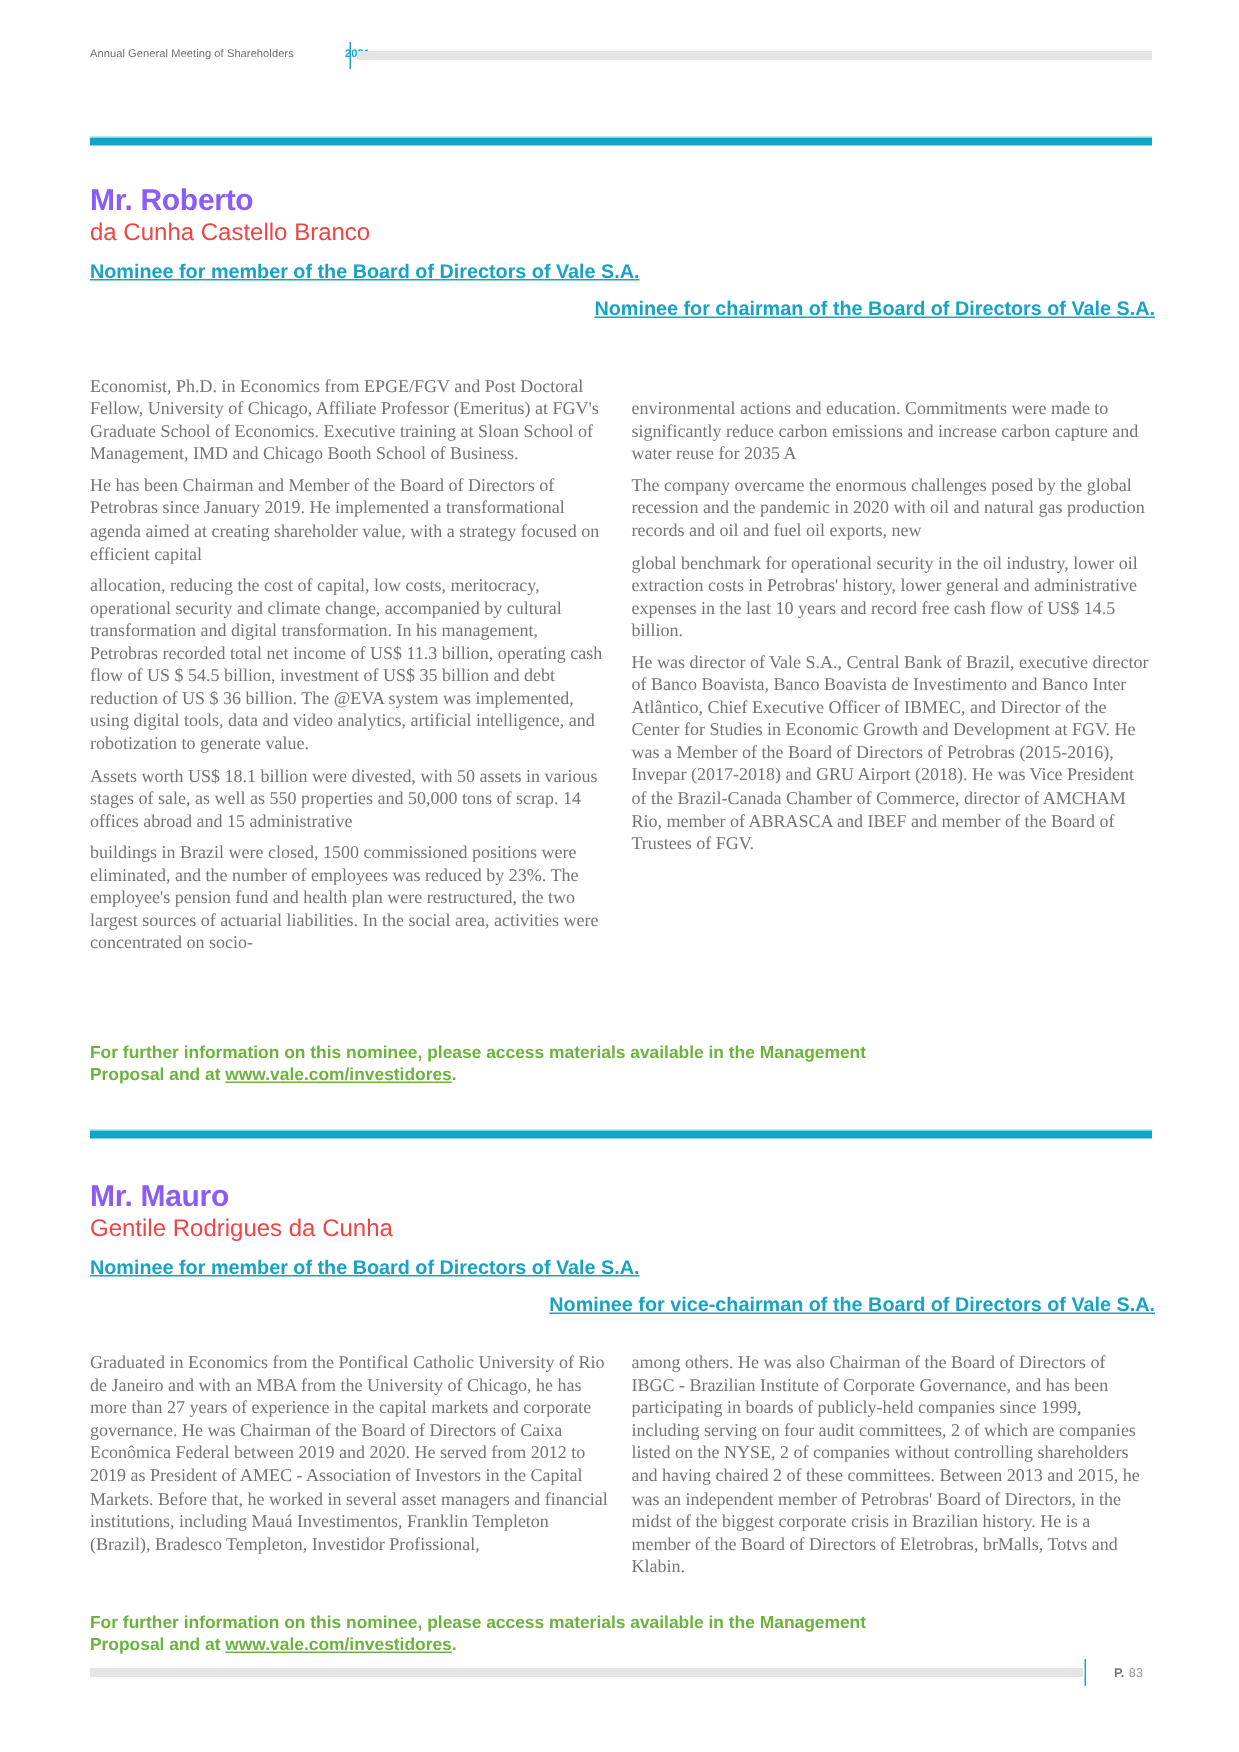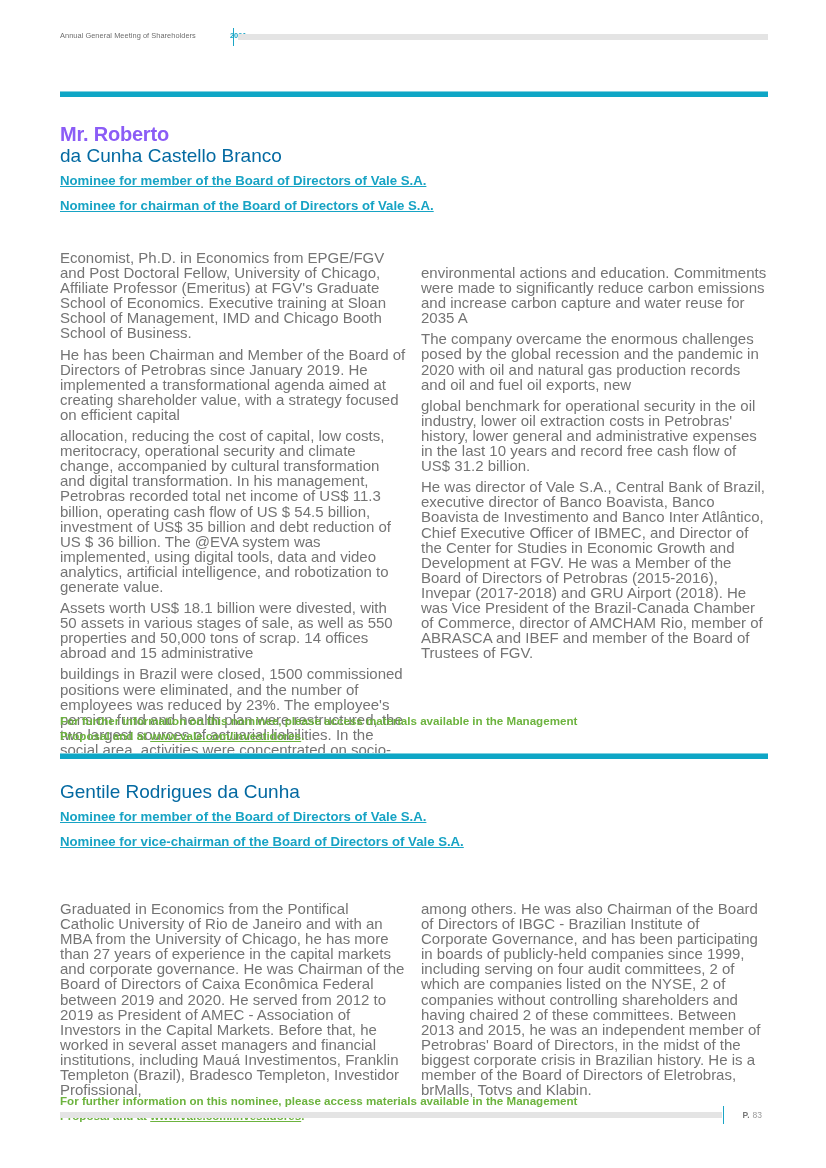--- a/index.html
+++ b/index.html
@@ -72,53 +72,53 @@
       width: 710px;
     }
     .nominee-first {
       font-size: 20px;
       font-weight: bold;
       color: #8b5cf6;
       line-height: 28px;
       letter-spacing: -0.2px;
     }
     .nominee-rest {
-      font-size: 19px;
-      color: #0369a1;
+      font-size: 16px;
+      color: #ef4444;
       line-height: 17px;
       margin-top: -1px;
     }
     .nominee-role {
       font-size: 13.2px;
       font-weight: bold;
       color: #17a3c4;
       line-height: 17px;
       text-decoration: underline;
     }
     .role-1 { margin-top: 8px; }
-    .role-2 { margin-top: 8px; }
+    .role-2 { margin-top: 8px; text-align: right; }
     .bio-col {
       position: absolute;
       width: 346px;
-      font-size: 15px;
+      font-size: 12px;
       line-height: 15.1px;
       color: #747474;
+      font-family: Liberation Serif, serif;
     }
     .bio-col p {
       margin: 0 0 6px 0;
     }
     .further-info {
       position: absolute;
       left: 60px;
       font-size: 11.6px;
       font-weight: bold;
       color: #6cb33e;
       line-height: 14.5px;
       width: 520px;
-      margin-top: 19px;
     }
     .further-info a {
       color: #6cb33e;
       text-decoration: underline;
     }
     .footer {
       position: absolute;
       left: 60px;
       right: 58px;
       top: 1104px;
@@ -176,31 +176,32 @@
   <p>Economist, Ph.D. in Economics from EPGE/FGV and Post Doctoral Fellow, University of Chicago, Affiliate Professor (Emeritus) at FGV's Graduate School of Economics. Executive training at Sloan School of Management, IMD and Chicago Booth School of Business.</p>
   <p>He has been Chairman and Member of the Board of Directors of Petrobras since January 2019. He implemented a transformational agenda aimed at creating shareholder value, with a strategy focused on efficient capital</p>
   <p>allocation, reducing the cost of capital, low costs, meritocracy, operational security and climate change, accompanied by cultural transformation and digital transformation. In his management, Petrobras recorded total net income of US$ 11.3 billion, operating cash flow of US $ 54.5 billion, investment of US$ 35 billion and debt reduction of US $ 36 billion. The @EVA system was implemented, using digital tools, data and video analytics, artificial intelligence, and robotization to generate value.</p>
   <p>Assets worth US$ 18.1 billion were divested, with 50 assets in various stages of sale, as well as 550 properties and 50,000 tons of scrap. 14 offices abroad and 15 administrative</p>
   <p>buildings in Brazil were closed, 1500 commissioned positions were eliminated, and the number of employees was reduced by 23%. The employee's pension fund and health plan were restructured, the two largest sources of actuarial liabilities. In the social area, activities were concentrated on socio-</p>
 </div>
 
 <div class="bio-col" style="left:421px; top:265px;">
   <p>environmental actions and education. Commitments were made to significantly reduce carbon emissions and increase carbon capture and water reuse for 2035 A</p>
   <p>The company overcame the enormous challenges posed by the global recession and the pandemic in 2020 with oil and natural gas production records and oil and fuel oil exports, new</p>
-  <p>global benchmark for operational security in the oil industry, lower oil extraction costs in Petrobras' history, lower general and administrative expenses in the last 10 years and record free cash flow of US$ 31.2 billion.</p>
+  <p>global benchmark for operational security in the oil industry, lower oil extraction costs in Petrobras' history, lower general and administrative expenses in the last 10 years and record free cash flow of US$ 14.5 billion.</p>
   <p>He was director of Vale S.A., Central Bank of Brazil, executive director of Banco Boavista, Banco Boavista de Investimento and Banco Inter Atlântico, Chief Executive Officer of IBMEC, and Director of the Center for Studies in Economic Growth and Development at FGV. He was a Member of the Board of Directors of Petrobras (2015-2016), Invepar (2017-2018) and GRU Airport (2018). He was Vice President of the Brazil-Canada Chamber of Commerce, director of AMCHAM Rio, member of ABRASCA and IBEF and member of the Board of Trustees of FGV.</p>
 </div>
 
 <div class="further-info" style="top:695px;">
   <span>For further information on this nominee, please access materials available in the Management Proposal and at </span><a>www.vale.com/investidores</a><span>.</span>
 </div>
 
 <div class="section-rule" style="top:754px;"></div>
 
 <div class="nominee" style="top:784px;">
+  <div class="nominee-first">Mr. Mauro</div>
   <div class="nominee-rest">Gentile Rodrigues da Cunha</div>
   <div class="nominee-role role-1">Nominee for member of the Board of Directors of Vale S.A.</div>
   <div class="nominee-role role-2">Nominee for vice-chairman of the Board of Directors of Vale S.A.</div>
 </div>
 
 <div class="bio-col" style="left:60px; top:901px;">
   <p>Graduated in Economics from the Pontifical Catholic University of Rio de Janeiro and with an MBA from the University of Chicago, he has more than 27 years of experience in the capital markets and corporate governance. He was Chairman of the Board of Directors of Caixa Econômica Federal between 2019 and 2020. He served from 2012 to 2019 as President of AMEC - Association of Investors in the Capital Markets. Before that, he worked in several asset managers and financial institutions, including Mauá Investimentos, Franklin Templeton (Brazil), Bradesco Templeton, Investidor Profissional,</p>
 </div>
 
 <div class="bio-col" style="left:421px; top:901px;">

